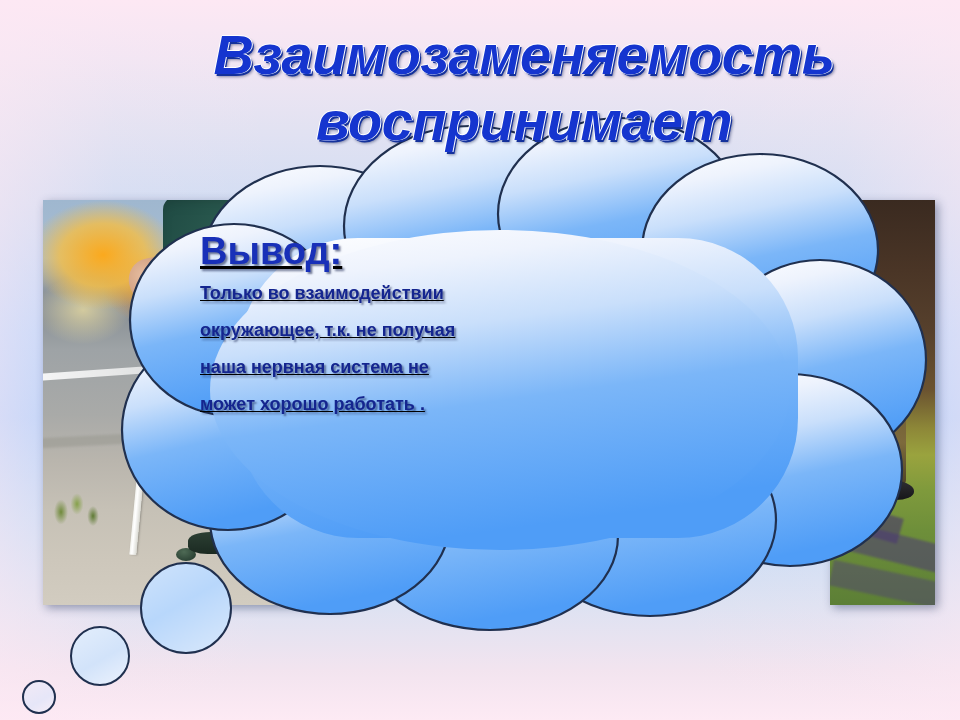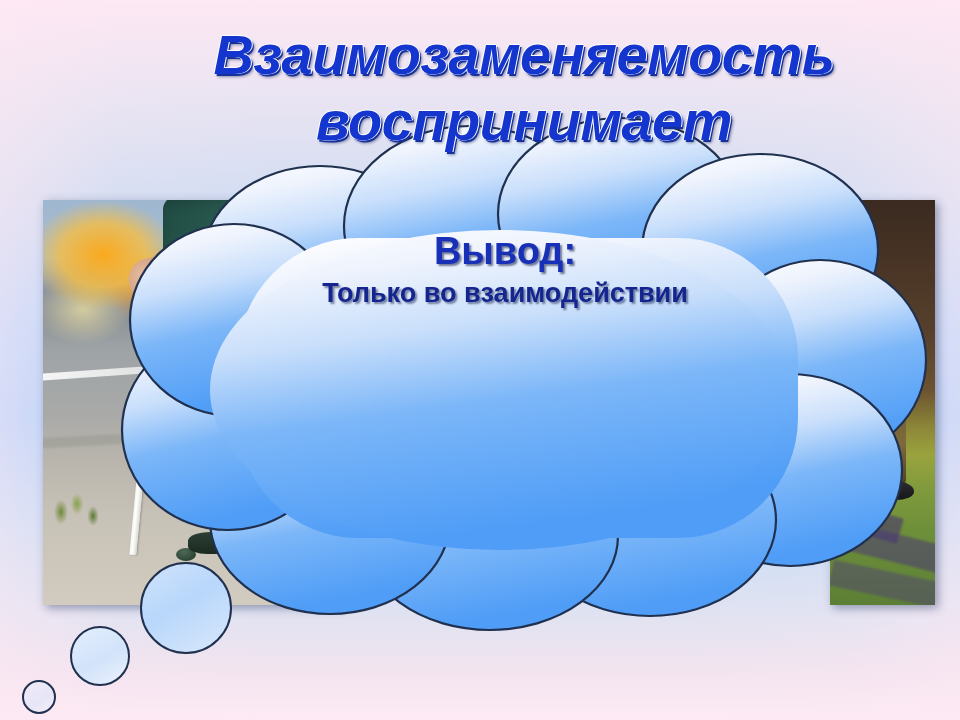--- a/index.html
+++ b/index.html
@@ -256,38 +256,39 @@
     pointer-events: none;
   }
   #cloud-wrap svg { display: block; }
 
   .cloud-text {
     position: absolute;
     z-index: 30;
     left: 200px;
     top: 228px;
     width: 610px;
-    text-align: center;
+    text-align: left;
     pointer-events: none;
+    text-decoration: underline;
   }
   .cloud-heading {
     display: block;
     font-family: "Liberation Sans", sans-serif;
     font-weight: bold;
     font-size: 38px;
     line-height: 46px;
     color: #1830b8;
     text-shadow: 2px 2px 2px rgba(12,24,70,0.55);
     margin-bottom: 1px;
   }
   .cloud-line {
     display: block;
     font-family: "Liberation Sans", sans-serif;
     font-weight: bold;
-    font-size: 27px;
+    font-size: 18px;
     line-height: 37px;
     color: #14258f;
     text-shadow: 2px 2px 2px rgba(12,24,70,0.50);
     white-space: nowrap;
   }
 
   
   .bubble {
     position: absolute;
     z-index: 26;
@@ -359,20 +360,23 @@
     </svg>
   </div>
 
   <div class="bubble" id="bubble-1"></div>
   <div class="bubble" id="bubble-2"></div>
   <div class="bubble" id="bubble-3"></div>
 
   <div class="cloud-text">
     <span class="cloud-heading">Вывод:</span>
     <span class="cloud-line">Только во взаимодействии</span>
+    <span class="cloud-line">окружающее, т.к.  не получая</span>
+    <span class="cloud-line">наша нервная система не</span>
+    <span class="cloud-line">может хорошо работать  .</span>
   </div>
 
   <div class="title-block">
     <span class="title-line">Взаимозаменяемость</span>
     <span class="title-line">воспринимает</span>
   </div>
 
 </div>
 
 </body></html>

